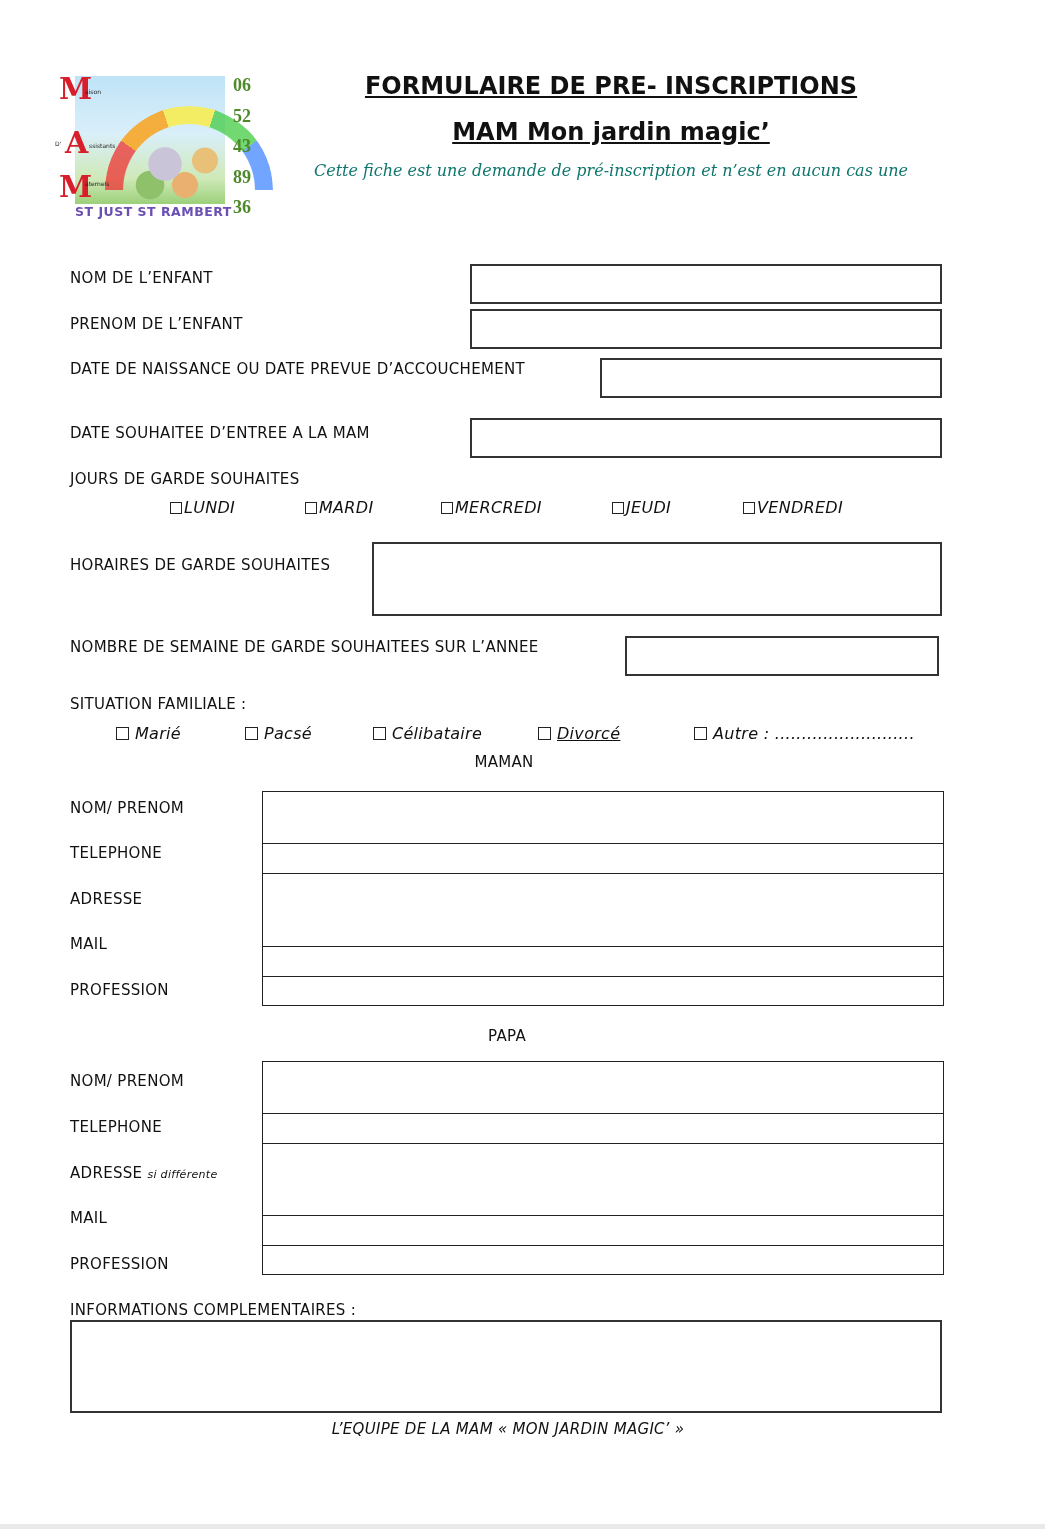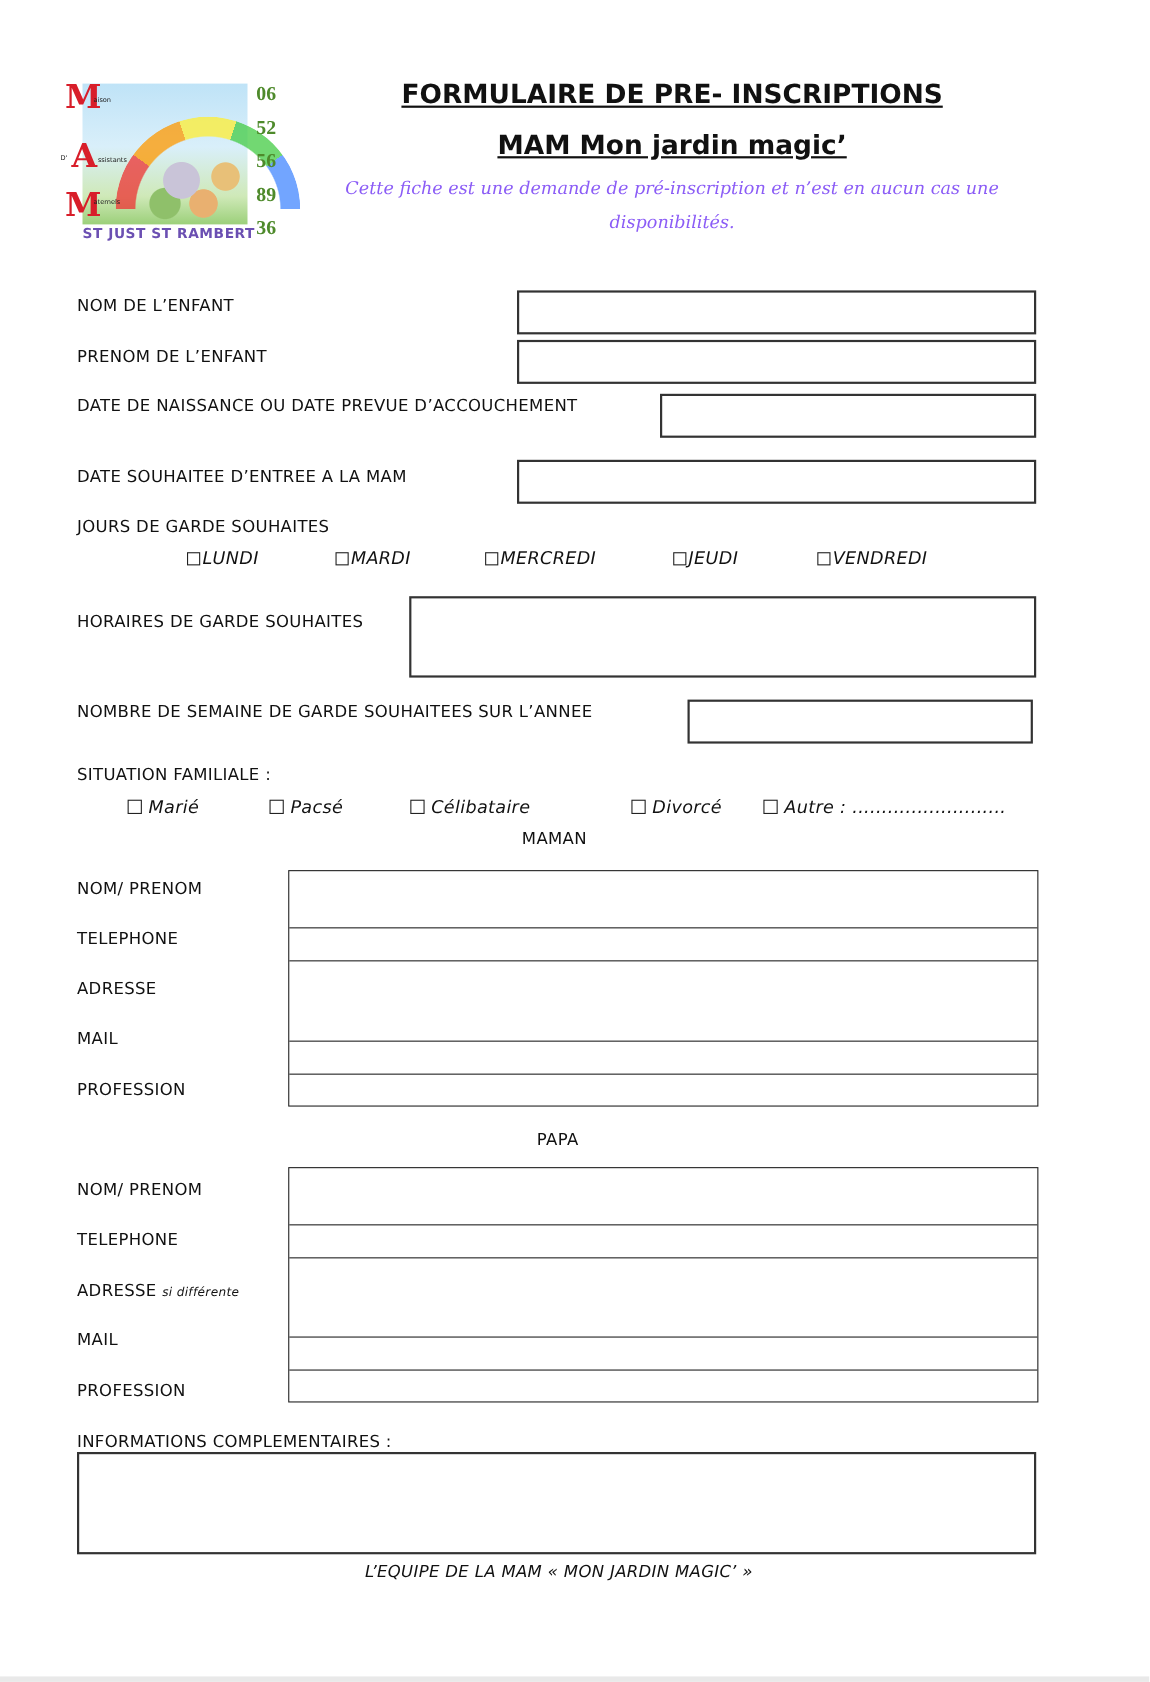--- a/index.html
+++ b/index.html
@@ -23,21 +23,21 @@
      background:radial-gradient(circle at 30% 40%, #c9c4d8 0 20%, transparent 21%),
                 radial-gradient(circle at 70% 35%, #e8c078 0 15%, transparent 16%),
                 radial-gradient(circle at 50% 70%, #e9b070 0 18%, transparent 19%),
                 radial-gradient(circle at 15% 70%, #8fc06a 0 14%, transparent 15%); }
   #logo .bigletter { position:absolute; font-family:"DejaVu Serif", serif; font-weight:bold; color:#d81e2a; font-size:30px; line-height:30px; }
   #logo .tiny { position:absolute; font-size:6px; color:#222; }
   #logo .nums { position:absolute; left:180px; top:0; font-family:Liberation Serif, serif; font-weight:bold; font-size:18px; color:#4e8a2b; line-height:30.5px; }
   #logo .city { position:absolute; left:22px; top:134px; font-size:12.5px; font-weight:bold; color:#6b4fb2; letter-spacing:0.5px; }
 
   .title { font-family:"DejaVu Sans", sans-serif; font-weight:bold; text-decoration:underline; text-align:center; color:#111; }
-  .intro { font-family:"DejaVu Serif", serif; font-style:italic; font-size:16px; line-height:31px; text-align:center; color:#8b5cf6; }
+  .intro { font-family:"DejaVu Serif", serif; font-style:italic; font-size:16px; line-height:31px; text-align:center; color:#0f766e; }
 
   .day { font-style:italic; font-size:16px; }
   .check { display:inline-block; width:10px; height:10px; border:1px solid #222; margin-right:2px; vertical-align:-1px; }
   .check.s { width:11px; height:11px; margin-right:6px; }
 
   .center { text-align:center; }
   .ptable { position:absolute; border:1.5px solid #222; box-sizing:border-box; }
   .ptable .row { border-bottom:1.5px solid #222; box-sizing:border-box; }
   .ptable .row:last-child { border-bottom:none; }
 </style>
@@ -52,32 +52,31 @@
   <span class="bigletter" style="left:6px;top:4px;">M</span>
   <span class="tiny" style="left:32px;top:18px;">aison</span>
   <span class="tiny" style="left:2px;top:70px;">D'</span>
   <span class="bigletter" style="left:12px;top:58px;">A</span>
   <span class="tiny" style="left:36px;top:72px;">ssistants</span>
   <span class="bigletter" style="left:6px;top:102px;">M</span>
   <span class="tiny" style="left:32px;top:110px;">aternels</span>
   <div class="nums">
     <div>06</div>
     <div>52</div>
-    <div>56</div>
+    <div>43</div>
     <div>89</div>
     <div>36</div>
   </div>
   <div class="city">ST JUST ST RAMBERT</div>
 </div>
 
 <div class="abs title" style="left:300px;top:72px;width:622px;font-size:24px;">FORMULAIRE DE PRE- INSCRIPTIONS</div>
 <div class="abs title" style="left:300px;top:118px;width:622px;font-size:24px;font-family:'DejaVu Sans',sans-serif;">MAM Mon jardin magic’</div>
 <div class="abs intro" style="left:290px;top:155px;width:642px;">
   <div>Cette fiche est une demande de pré-inscription et n’est en aucun cas une</div>
-  <div>disponibilités.</div>
 </div>
 
 <div class="abs label bold" style="left:70px;top:269px;">NOM DE L’ENFANT</div>
 <div class="box" style="left:470px;top:264px;width:472px;height:40px;"></div>
 
 <div class="abs label bold" style="left:70px;top:315px;">PRENOM DE L’ENFANT</div>
 <div class="box" style="left:470px;top:309px;width:472px;height:40px;"></div>
 
 <div class="abs label bold" style="left:70px;top:360px;">DATE DE NAISSANCE OU DATE PREVUE D’ACCOUCHEMENT</div>
 <div class="box" style="left:600px;top:358px;width:342px;height:40px;"></div>
@@ -95,21 +94,21 @@
 <div class="abs label bold" style="left:70px;top:556px;">HORAIRES DE GARDE SOUHAITES</div>
 <div class="box" style="left:372px;top:542px;width:570px;height:74px;"></div>
 
 <div class="abs label bold" style="left:70px;top:638px;">NOMBRE DE SEMAINE DE GARDE SOUHAITEES SUR L’ANNEE</div>
 <div class="box" style="left:625px;top:636px;width:314px;height:40px;"></div>
 
 <div class="abs label bold" style="left:70px;top:695px;">SITUATION FAMILIALE :</div>
 <div class="abs label day" style="left:116px;top:724px;"><span class="check s"></span><span>Marié</span></div>
 <div class="abs label day" style="left:245px;top:724px;"><span class="check s"></span><span>Pacsé</span></div>
 <div class="abs label day" style="left:373px;top:724px;"><span class="check s"></span><span>Célibataire</span></div>
-<div class="abs label day" style="left:574px;top:724px;"><span class="check s"></span><span>Divorcé</span></div>
+<div class="abs label day" style="left:538px;top:724px;text-decoration:underline;"><span class="check s"></span><span>Divorcé</span></div>
 <div class="abs label day" style="left:694px;top:724px;"><span class="check s"></span><span>Autre : ..........................</span></div>
 
 <div class="abs label bold center" style="left:404px;top:753px;width:200px;">MAMAN</div>
 <div class="abs label" style="left:70px;top:799px;">NOM/ PRENOM</div>
 <div class="abs label" style="left:70px;top:844px;">TELEPHONE</div>
 <div class="abs label" style="left:70px;top:890px;">ADRESSE</div>
 <div class="abs label" style="left:70px;top:935px;">MAIL</div>
 <div class="abs label" style="left:70px;top:981px;">PROFESSION</div>
 <div class="ptable" style="left:262px;top:791px;width:682px;height:215px;">
   <div class="row" style="height:52px;"></div>

